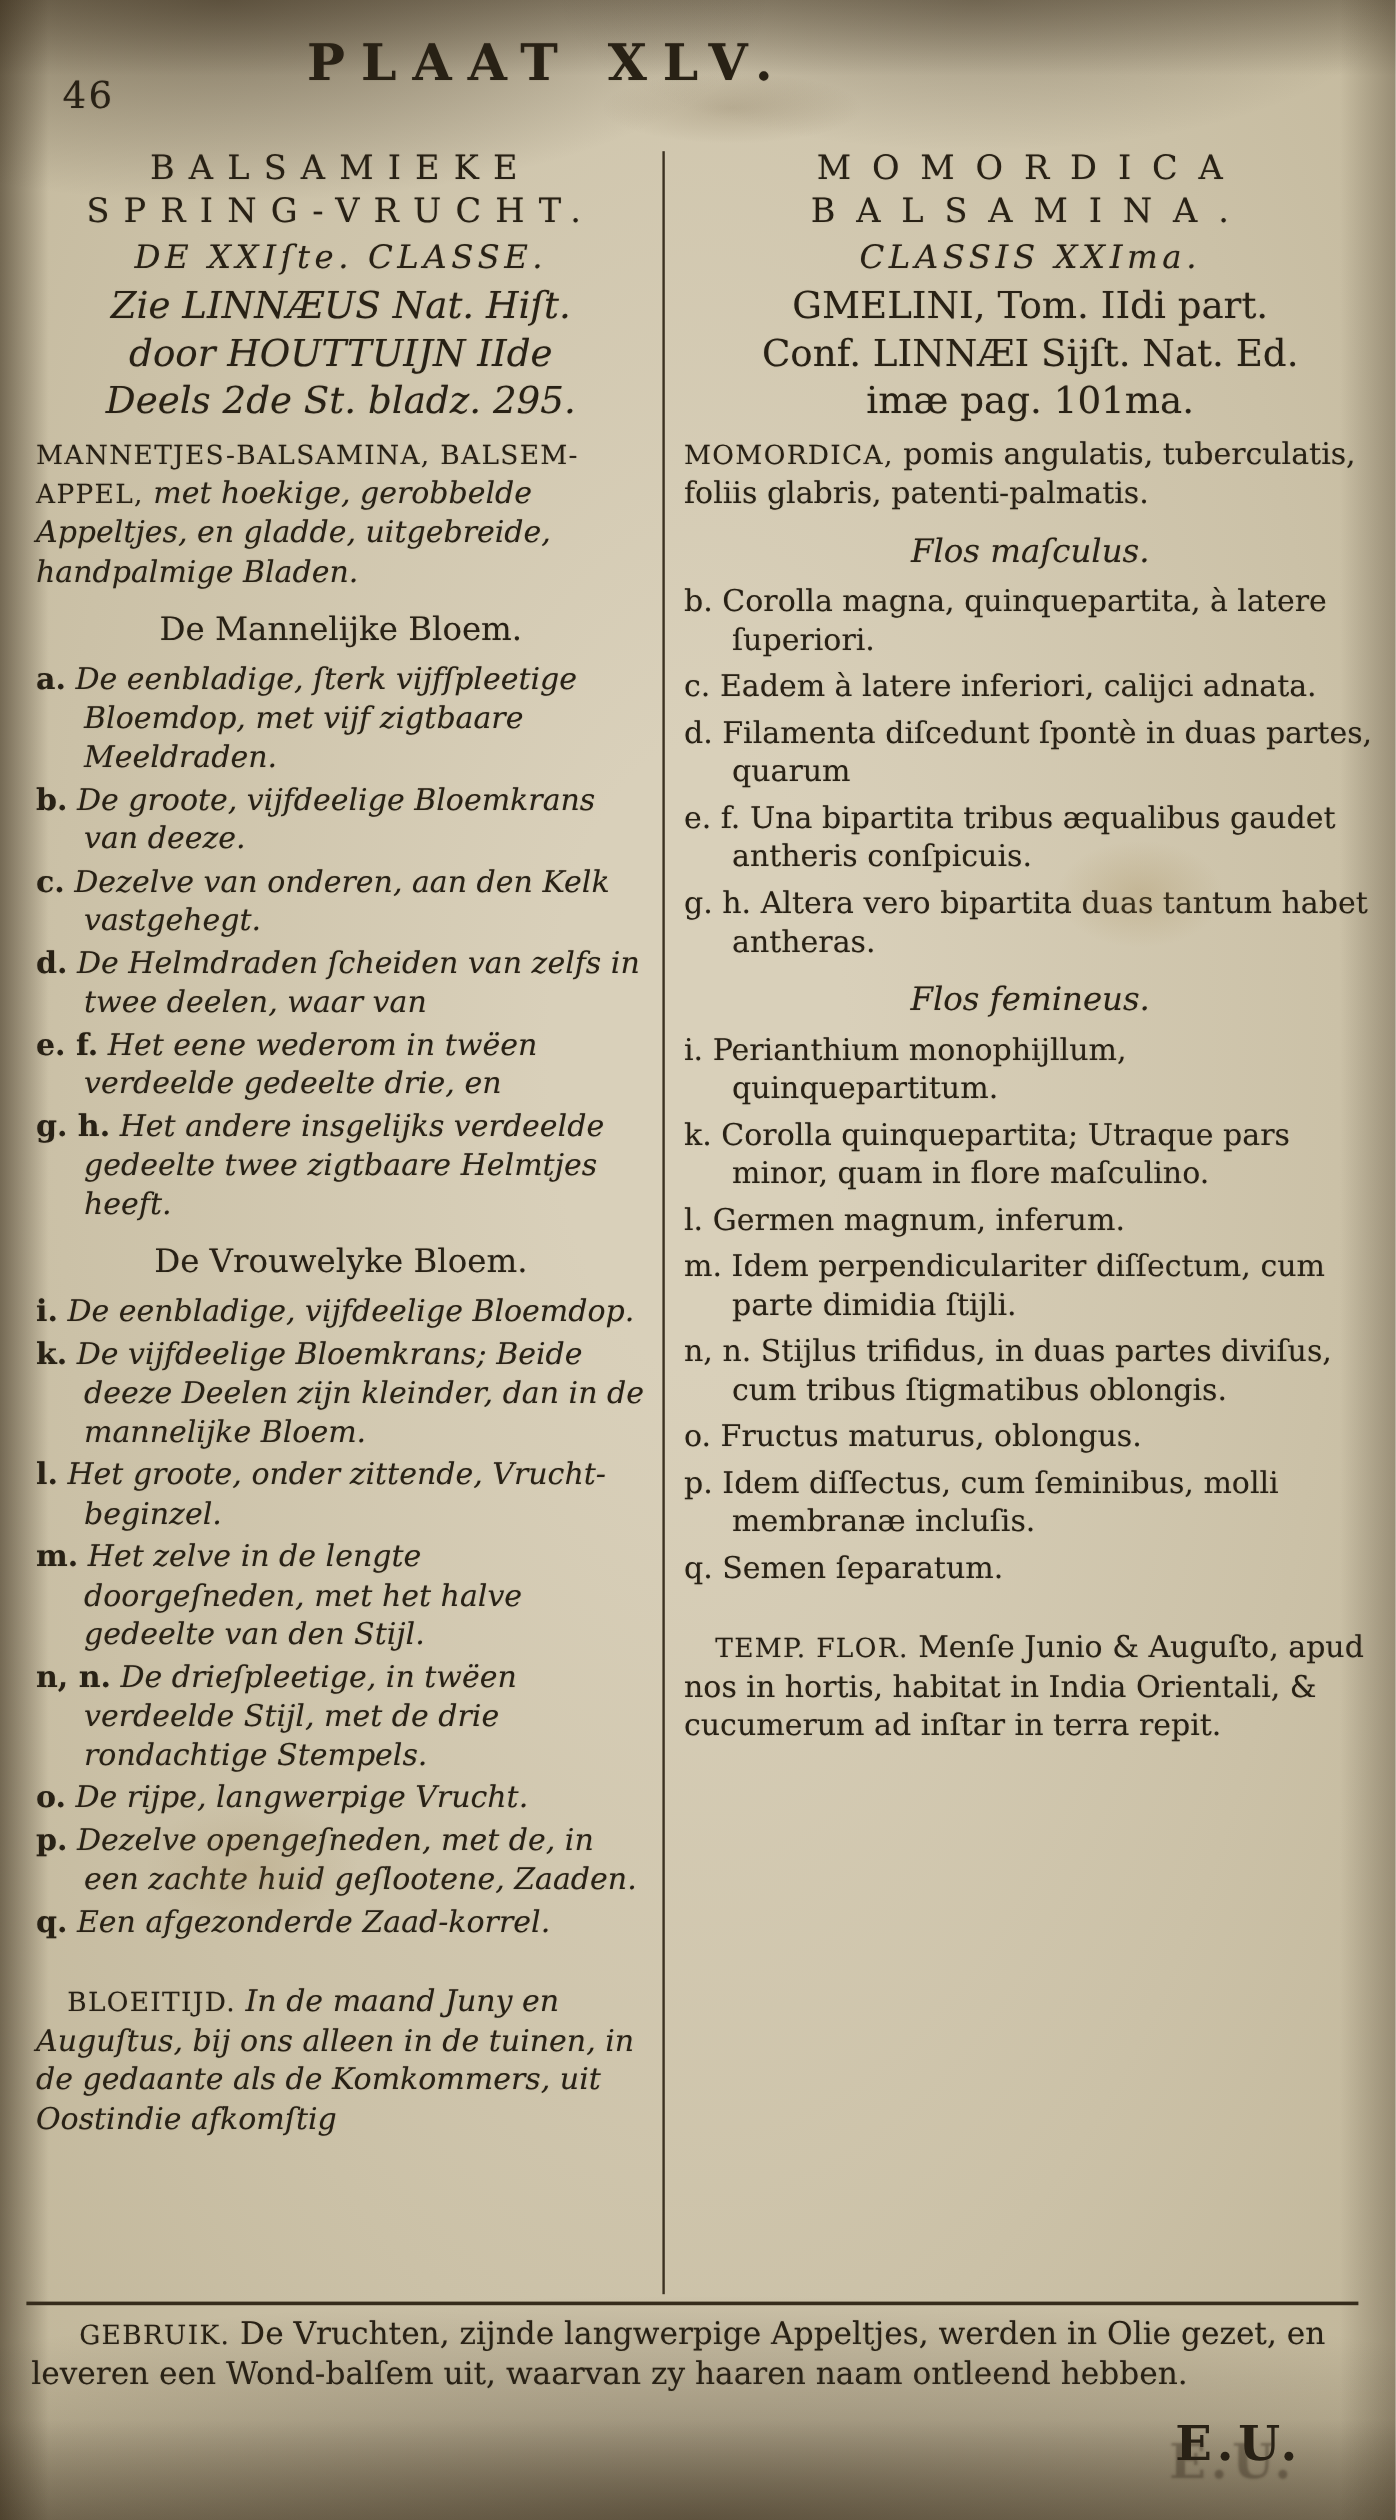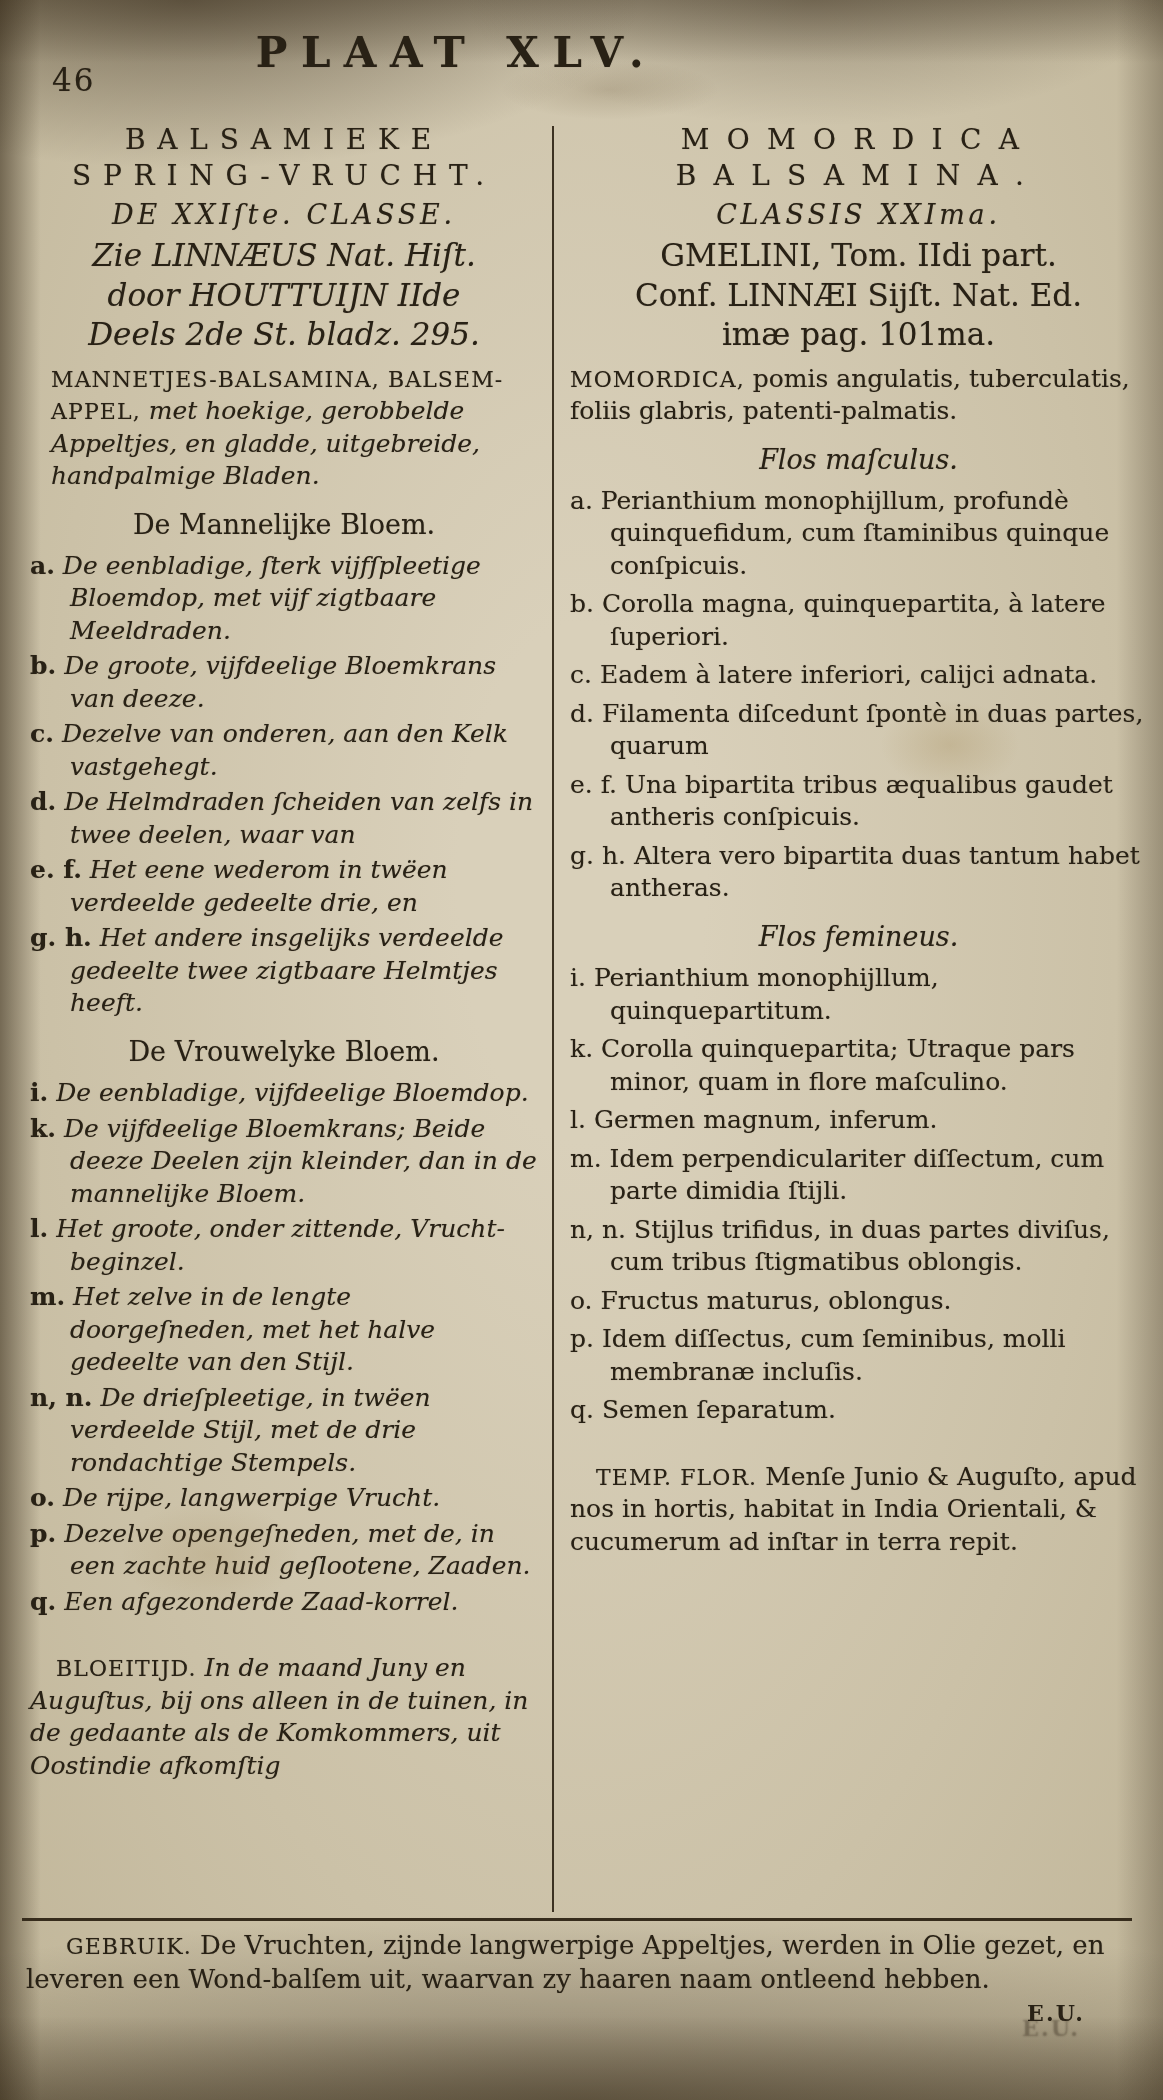--- a/index.html
+++ b/index.html
@@ -40,41 +40,41 @@
   .col-right{ flex:1; padding:0 16px 0 16px; }
 
   .col-title{ text-align:center; font-size:28px; line-height:1.3; letter-spacing:.42em; white-space:nowrap; }
   .col-right .col-title{ letter-spacing:.62em; }
   .classe{ text-align:center; font-style:italic; font-size:27px; letter-spacing:.14em; margin-top:2px; }
   .refblock{ text-align:center; font-style:italic; font-size:31px; margin:4px 0 8px; }
   .col-right .refblock{ font-style:normal; }
   .refline{ line-height:1.28; }
 
   .intro{ margin:8px 0 4px; }
-  .col-left .intro{ font-style:italic;margin-left:21px; }
+  .col-left .intro{ font-style:italic; }
   .caps{ font-style:normal; font-size:22px; letter-spacing:.05em; }
 
   .subheading{ text-align:center; font-size:27px; margin:14px 0 8px; }
   .col-right .subheading{ font-style:italic; }
 
   .item{ padding-left:40px; text-indent:-40px; margin:3px 0; }
   .col-right .item{ margin:6px 0; }
   .ilabel{ font-weight:bold; font-style:normal; }
   .col-right .ilabel{ font-weight:normal; }
   .col-left .itext{ font-style:italic; }
 
   .bloom{ margin-top:34px; text-indent:26px; }
   .col-left .bloom-text{ font-style:italic; }
 
   .rule-h{ width:1110px; margin:6px auto 0 22px; border-top:3px solid #362c1c; }
   .usage{ padding:8px 26px 0 26px; font-size:26px; line-height:1.30; }
   .usage p{ text-indent:40px; }
   .signature{
-    text-align:right; padding-right:52px; margin-top:2px;
-    font-size:22px; font-weight:bold; letter-spacing:.1em;
+    text-align:right; padding-right:52px; margin-top:14px;
+    font-size:40px; font-weight:bold; letter-spacing:.1em;
     text-shadow:-5px 15px 2px rgba(45,35,20,.38);
   }
 </style>
 </head>
 <body>
 
 <div class="stain stain1"></div>
 <div class="stain stain2"></div>
 <div class="stain stain3"></div>
 
@@ -179,24 +179,20 @@
       <div class="refline">imæ pag. 101ma.</div>
     </div>
     <p class="intro">
       <span class="caps">MOMORDICA,</span>
       <span>pomis angulatis, tuberculatis, foliis glabris, patenti-palmatis.</span>
     </p>
 
     <div class="subheading">Flos maſculus.</div>
 
     <div class="item">
-      <span class="ilabel">a.</span>
-      <span class="itext">Perianthium monophijllum, profundè quinquefidum, cum ſtaminibus quinque conſpicuis.</span>
-    </div>
-    <div class="item">
       <span class="ilabel">b.</span>
       <span class="itext">Corolla magna, quinquepartita, à latere ſuperiori.</span>
     </div>
     <div class="item">
       <span class="ilabel">c.</span>
       <span class="itext">Eadem à latere inferiori, calijci adnata.</span>
     </div>
     <div class="item">
       <span class="ilabel">d.</span>
       <span class="itext">Filamenta diſcedunt ſpontè in duas partes, quarum</span>

